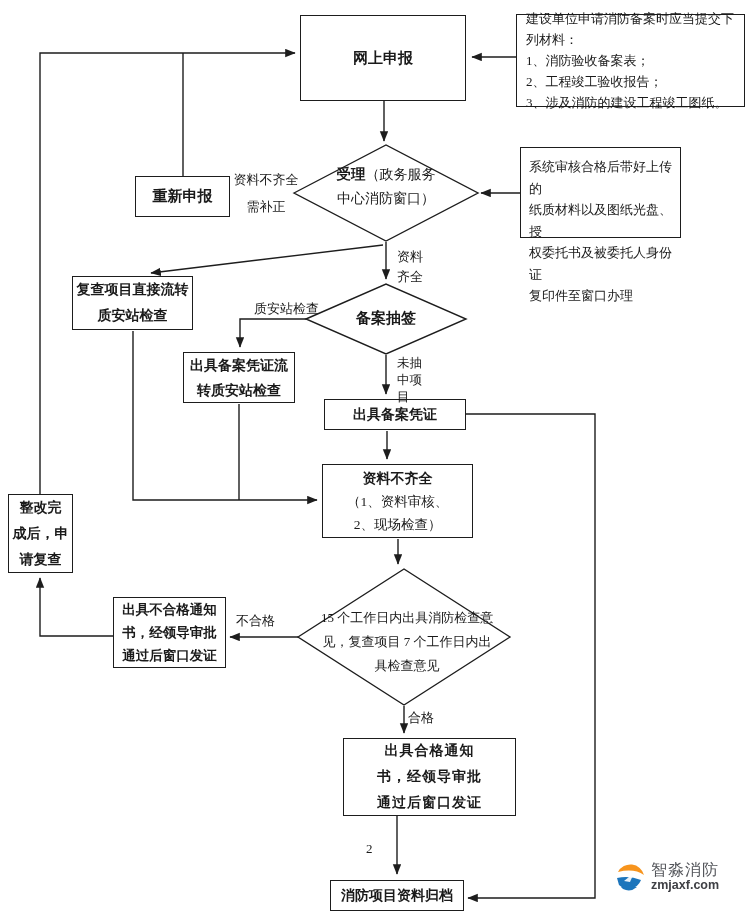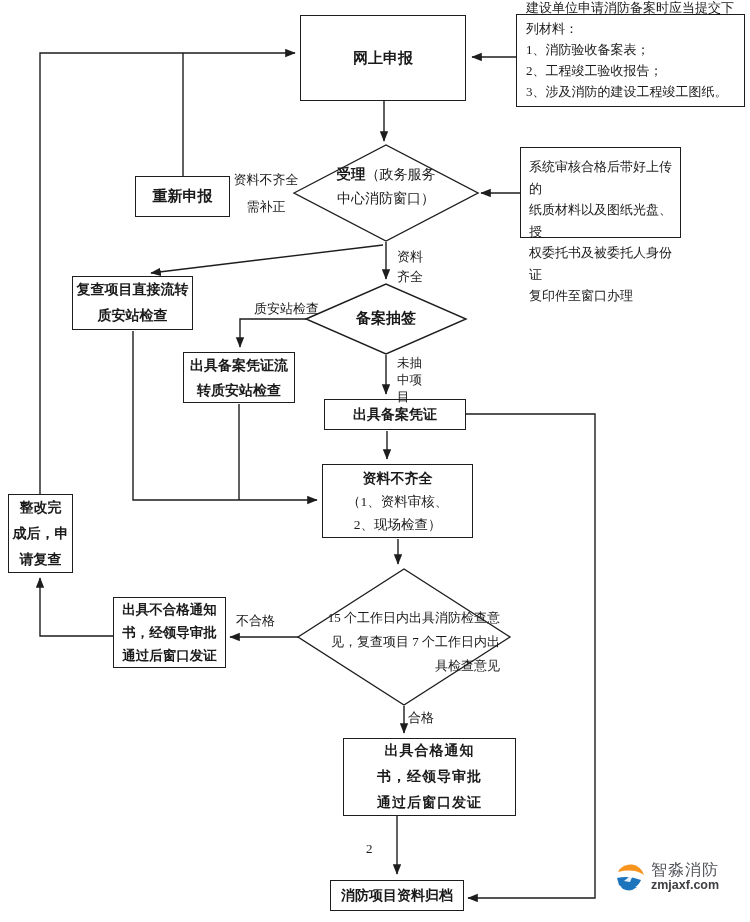--- a/index.html
+++ b/index.html
@@ -14,36 +14,36 @@
     box-sizing:border-box;display:flex;flex-direction:column;
     align-items:center;justify-content:center;text-align:center;
   }
   .bold{font-weight:bold;}
   .pre{white-space:pre-line;}
   .lbl{position:absolute;z-index:3;white-space:pre-line;font-size:13px;line-height:20px;}
   .dtext{position:absolute;z-index:3;text-align:center;white-space:pre-line;}
   .note{align-items:flex-start;text-align:left;font-size:13px;}
   .b-online{left:300px;top:15px;width:166px;height:86px;font-size:14px;line-height:26px;}
   .b-online .t{font-size:15px;}
-  .b-materials{left:516px;top:14px;width:229px;height:93px;line-height:21px;padding:4px 9px;justify-content:flex-end;}
+  .b-materials{left:516px;top:14px;width:229px;height:93px;line-height:21px;padding:4px 9px;justify-content:center;}
   .b-reapply{left:135px;top:176px;width:95px;height:41px;font-size:15px;}
   .b-system{left:520px;top:147px;width:161px;height:91px;line-height:21.5px;padding:8px 8px;justify-content:flex-start;}
   .b-recheck{left:72px;top:276px;width:121px;height:54px;font-size:14px;line-height:26px;}
   .b-certflow{left:183px;top:352px;width:112px;height:51px;font-size:14px;line-height:25px;}
   .b-cert{left:324px;top:399px;width:142px;height:31px;font-size:14px;}
   .b-inspection{left:322px;top:464px;width:151px;height:74px;font-size:13.5px;line-height:23px;}
   .b-inspection .t{font-size:14px;}
   .b-rectify{left:8px;top:494px;width:65px;height:79px;font-size:14px;line-height:26px;}
   .b-fail{left:113px;top:597px;width:113px;height:71px;font-size:13.5px;line-height:23px;}
   .b-pass{left:343px;top:738px;width:173px;height:78px;font-size:14px;line-height:26px;letter-spacing:1px;}
   .b-archive{left:330px;top:880px;width:134px;height:31px;font-size:14px;}
   .d-accept{left:308px;top:162px;width:156px;font-size:14px;line-height:24px;}
   .d-accept .t{font-size:14.5px;}
   .d-lottery{left:330px;top:309px;width:112px;font-size:15px;}
-  .d-result{left:314px;top:606px;width:186px;font-size:13px;line-height:24px;text-align:right;}
+  .d-result{left:314px;top:606px;width:186px;font-size:13px;line-height:24px;text-align:center;}
   .l-incomplete{left:231px;top:166px;width:70px;text-align:center;line-height:27px;}
   .l-complete{left:397px;top:247px;}
   .l-selected{left:254px;top:299px;}
   .l-notselected{left:397px;top:355px;font-size:12.5px;line-height:17px;}
   .l-fail{left:236px;top:611px;}
   .l-pass{left:408px;top:708px;}
   .l-page{left:366px;top:839px;}
   #logo{position:absolute;left:614px;top:861px;z-index:3;display:flex;align-items:center;gap:5px;}
   #logo .txt{display:flex;flex-direction:column;line-height:1.1;font-family:"Liberation Sans","DejaVu Sans",sans-serif;}
   #logo .name{font-size:16px;color:#54565b;letter-spacing:1px;}

